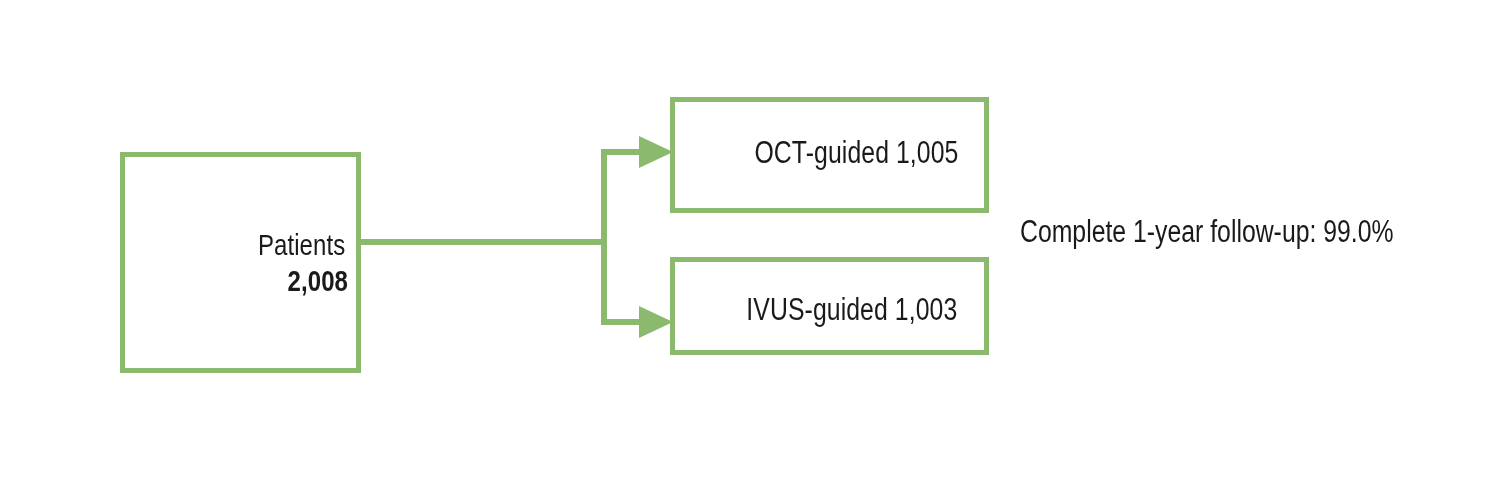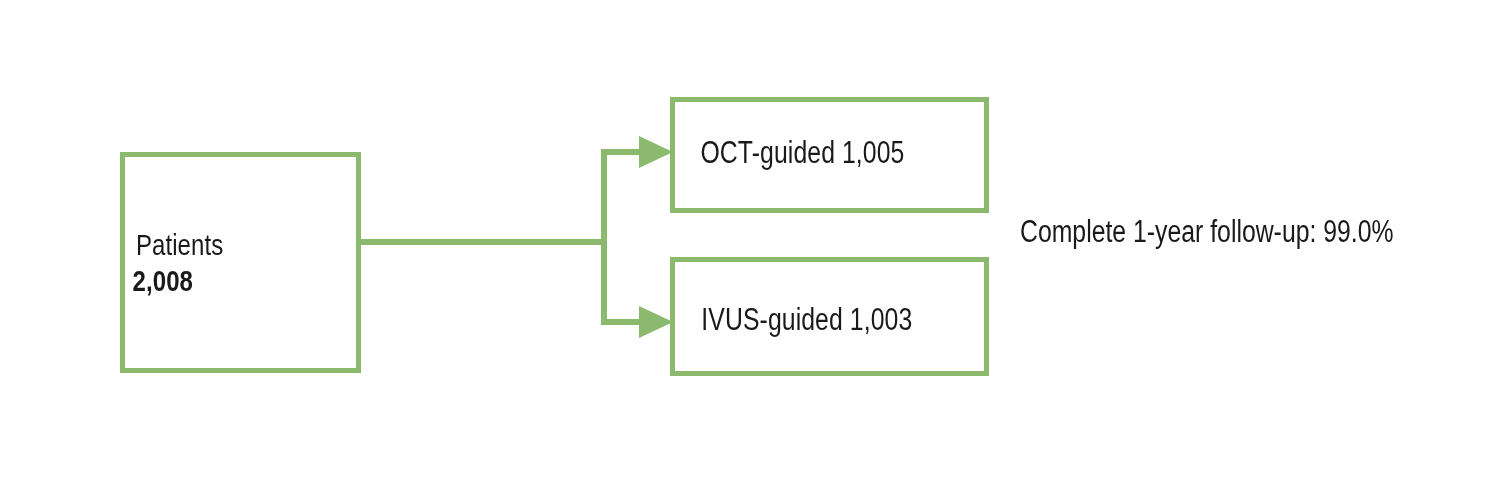--- a/index.html
+++ b/index.html
@@ -19,40 +19,40 @@
     overflow: hidden;
   }
   
   .node-box {
     position: absolute;
     box-sizing: border-box;
     background: #ffffff;
     border: 5px solid #8bb96e;
     display: flex;
     flex-direction: column;
-    align-items: flex-start;
+    align-items: flex-end;
     justify-content: center;
   }
   #box-patients {
     left: 120px;
     top: 152px;
     width: 241px;
     height: 221px;
   }
   #box-oct {
     left: 670px;
     top: 97px;
     width: 319px;
     height: 116px;
   }
   #box-ivus {
     left: 670px;
     top: 257px;
     width: 319px;
-    height: 119px;
+    height: 98px;
   }
   .node-line {
     color: #1a1a1a;
     font-size: 30px;
     line-height: 1.18;
     letter-spacing: 0.1px;
     white-space: nowrap;
     transform: scaleX(0.80);
     transform-origin: center center;
   }

